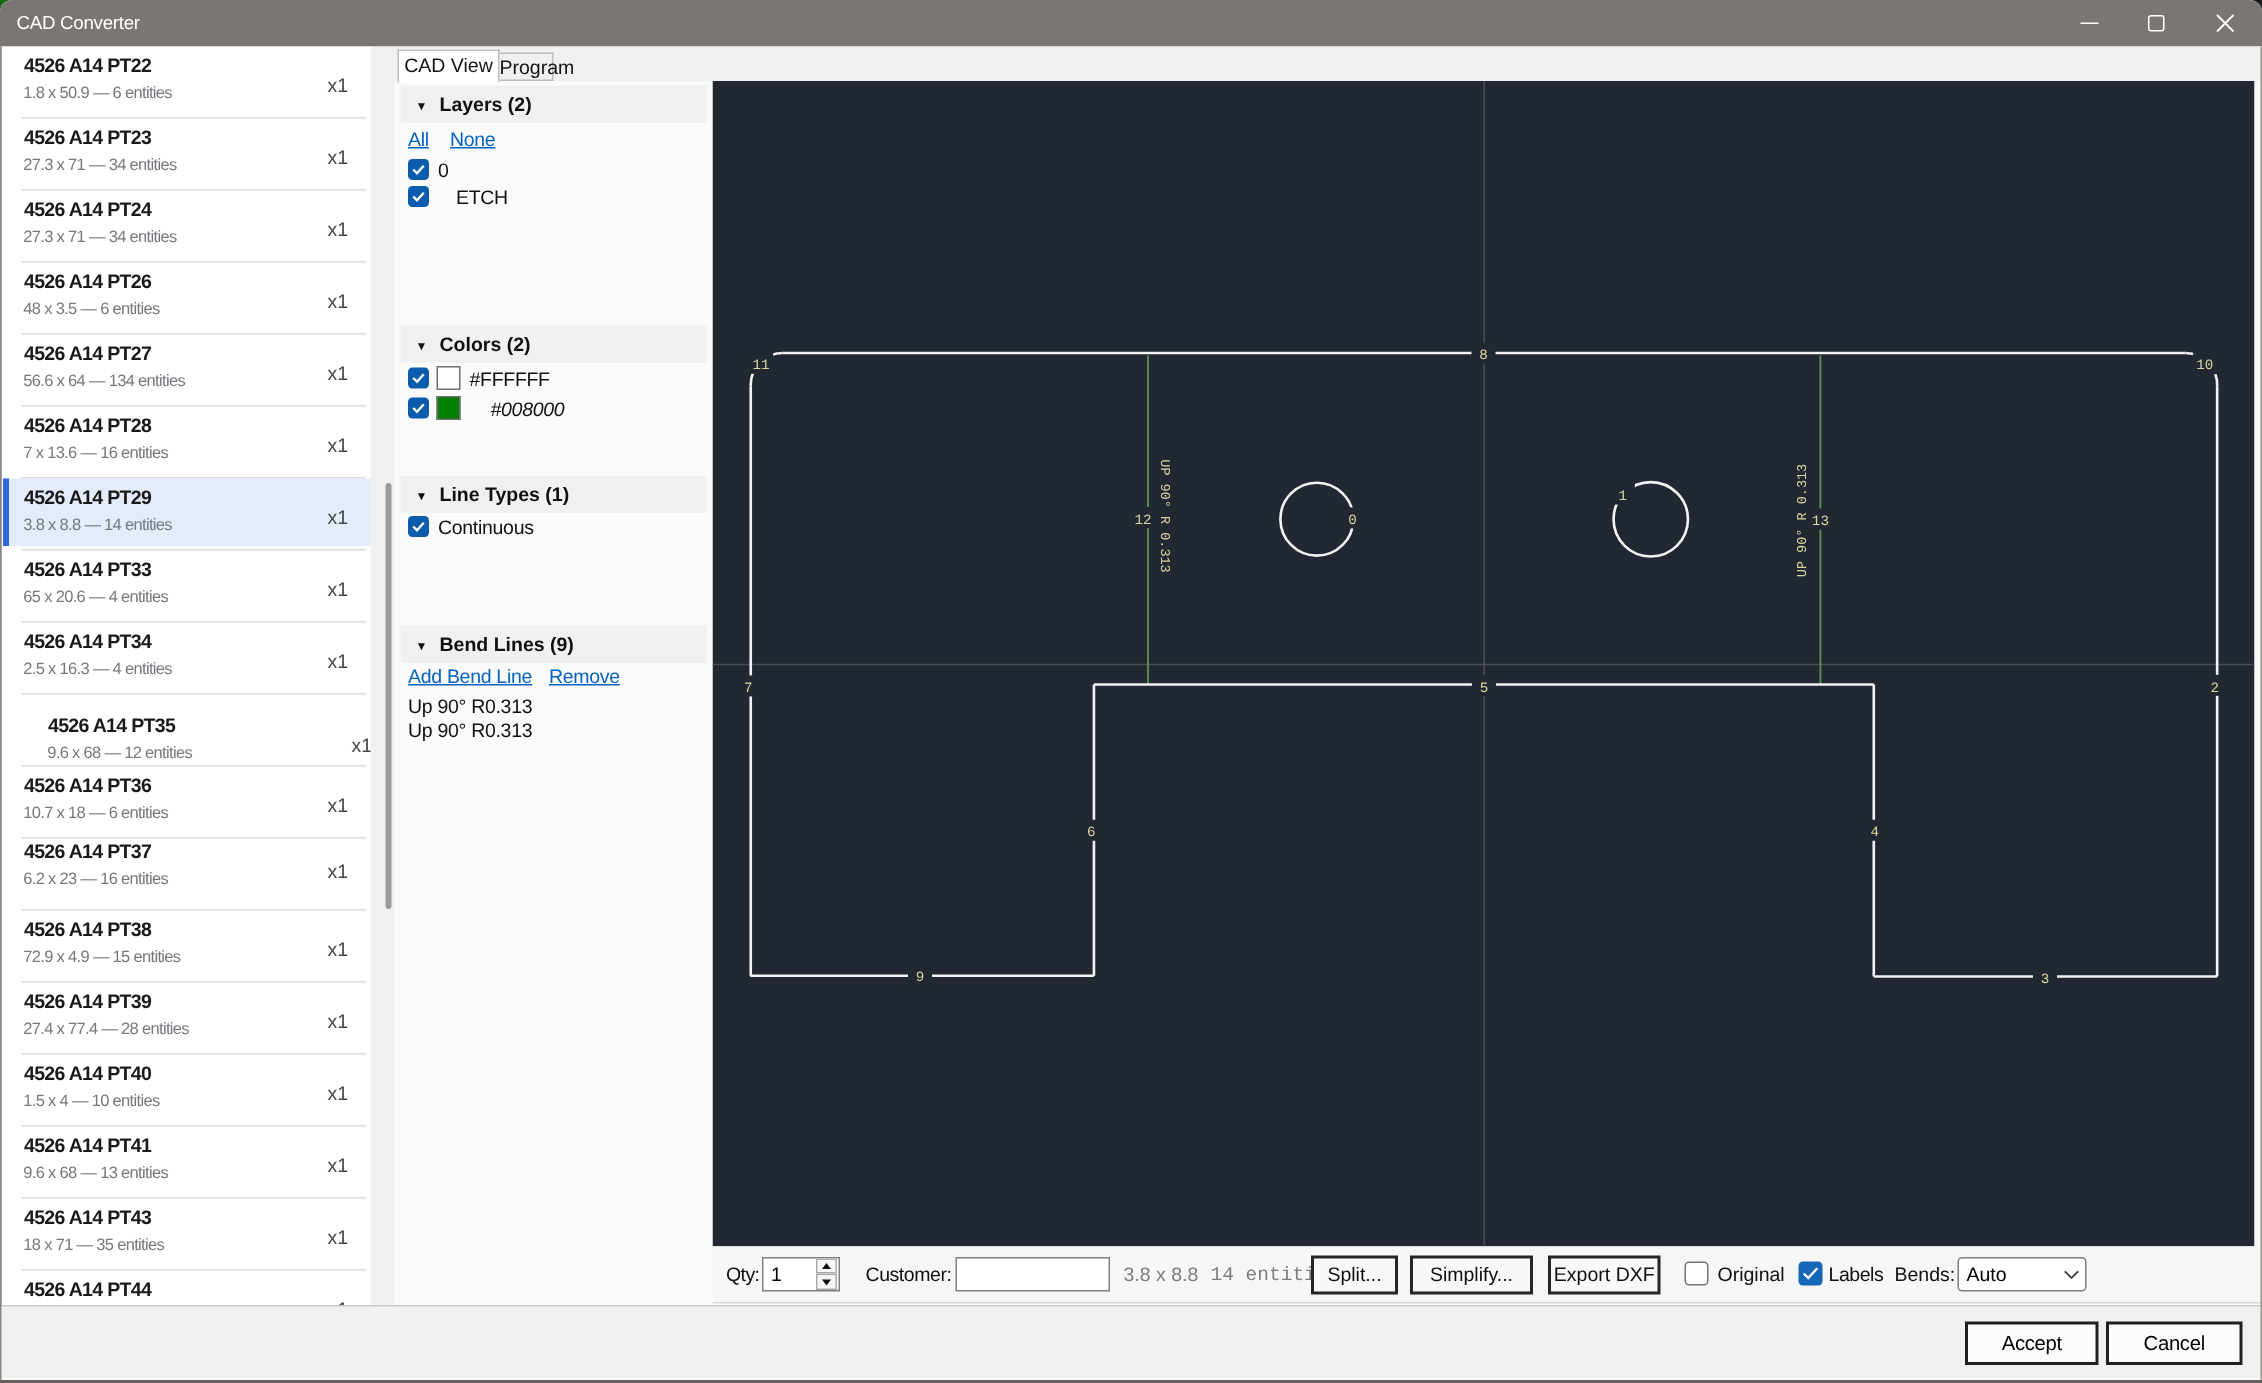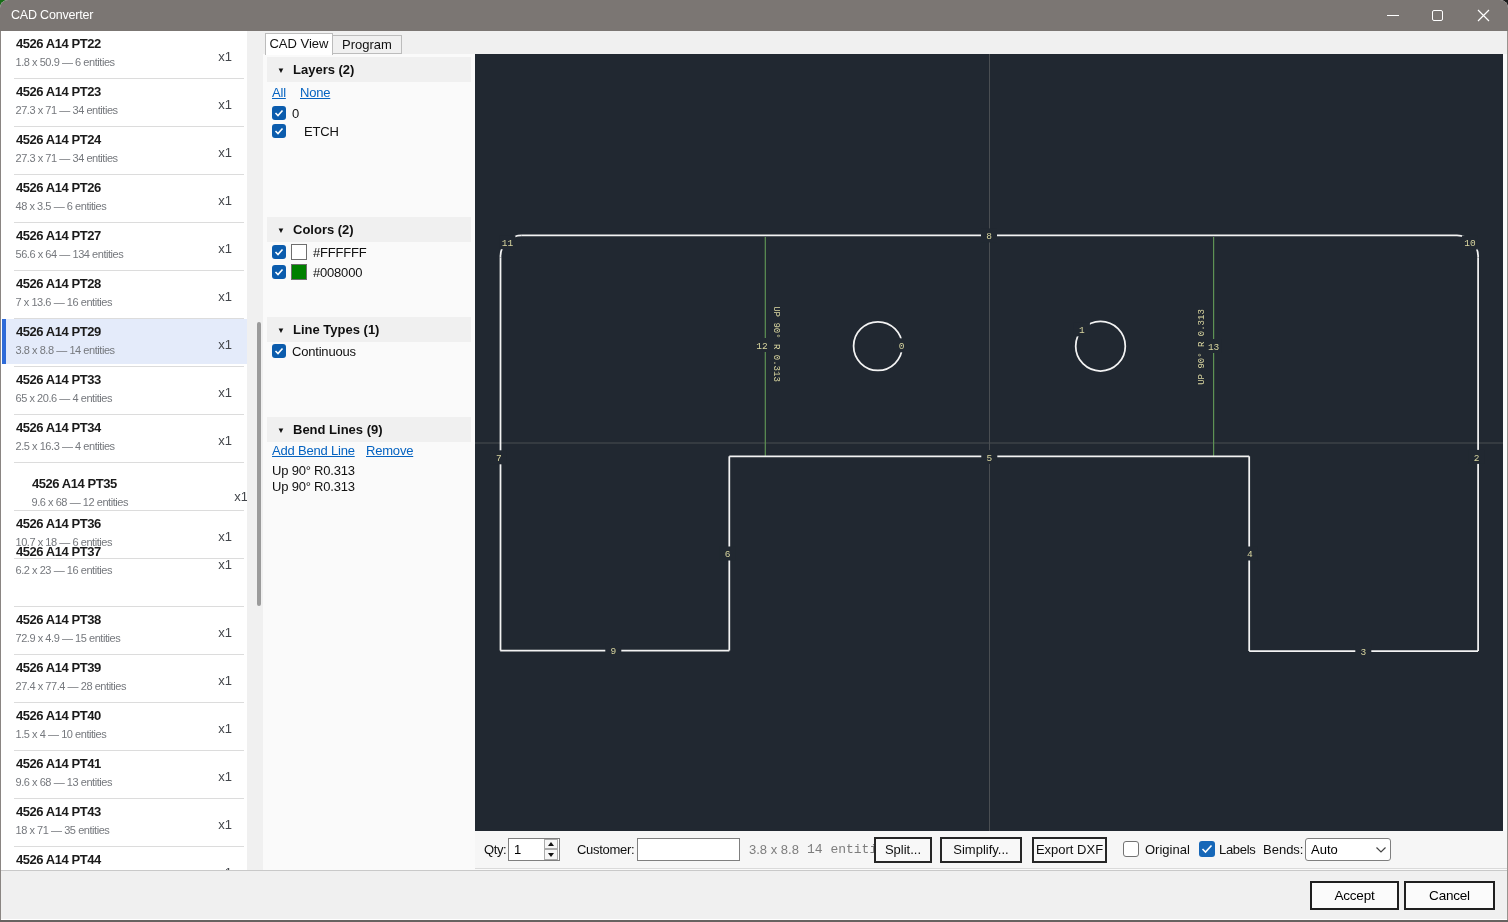--- a/index.html
+++ b/index.html
@@ -18,21 +18,21 @@
   .sep { position:absolute; left:13px; width:230px; height:1px; background:#dcdcdc; }
   .selrow { background:#e4ebfa; height:45px !important; }
   .selbar { position:absolute; left:1px; width:4px; height:45px; background:#2f6bd8; }
   .sbtrack { position:absolute; left:247px; top:31px; width:16px; height:840px; background:#f0f0f0; }
   .sbthumb { position:absolute; left:10px; top:291px; width:4px; height:284px; background:#9b9b9b; border-radius:2px; }
   .tabstrip { position:absolute; left:263px; top:31px; width:1245px; height:23px; background:#f0f0f0; }
   .tabpage { position:absolute; left:263px; top:54px; width:1245px; height:817px; background:#fafafa; }
   .tab1 { position:absolute; left:265px; top:33px; width:68px; height:22px; background:#fff;
           border:1px solid #bcbcbc; border-bottom:none; font-size:13px; color:#111;
           text-align:center; line-height:20px; z-index:3; }
-  .tab2 { position:absolute; left:333px; top:34.5px; width:69px; height:19px; background:#f0f0f0;
+  .tab2 { position:absolute; left:333px; top:34.5px; width:36px; height:19px; background:#f0f0f0;
           border:1px solid #bcbcbc; border-left:none; font-size:13px; color:#111; text-align:center; line-height:17px; }
   .band { position:absolute; left:267px; width:204px; height:25px; background:#f0f0f0;
           font-size:13px; font-weight:bold; color:#101010; line-height:25px; }
   .band .tri { font-weight:normal; font-size:8px; position:absolute; left:10px; top:1px; }
   .band span.ht { position:absolute; left:26px; }
   .link { color:#0563c1; text-decoration:underline; font-size:13px; position:absolute; letter-spacing:-0.2px; }
   .cb { position:absolute; width:14px; height:14px; background:#0b5cad; border-radius:3px; }
   .cb svg { position:absolute; left:1px; top:1px; }
   .lbl { position:absolute; font-size:13px; color:#111; letter-spacing:-0.2px; }
   .swatch { position:absolute; width:16px; height:16px; border:1px solid #6e6e6e; }
@@ -142,21 +142,21 @@
       </div>
     <div class="sep" style="top:479px;"></div>
 
     <div class="row" style="top:480px;">
         <div class="t">4526 A14 PT36</div>
         <div class="s">10.7 x 18 — 6 entities</div>
         <div class="q">x1</div>
       </div>
     <div class="sep" style="top:527px;"></div>
 
-    <div class="row" style="top:508px;">
+    <div class="row" style="top:524px;">
         <div class="t">4526 A14 PT37</div>
         <div class="s">6.2 x 23 — 16 entities</div>
         <div class="q">x1</div>
       </div>
     <div class="sep" style="top:575px;"></div>
 
     <div class="row" style="top:576px;">
         <div class="t">4526 A14 PT38</div>
         <div class="s">72.9 x 4.9 — 15 entities</div>
         <div class="q">x1</div>
@@ -247,21 +247,21 @@
   <div class="swatch" style="left:291px;top:244px;background:#fff;"></div>
   <div class="lbl" style="left:313px;top:245px;">#FFFFFF</div>
 
   <div class="cb" style="left:272px;top:265px;">
       <svg width="12" height="12" viewBox="0 0 12 12">
         <path d="M2.5 6 L5 8.5 L9.5 3.5" stroke="#fff" stroke-width="1.6" fill="none"></path>
       </svg>
     </div>
 
   <div class="swatch" style="left:291px;top:264px;background:#008000;"></div>
-  <div class="lbl" style="left:313px;top:265px;">#008000</div>
+  <div class="lbl" style="left:327px;top:265px;font-style:italic;">#008000</div>
 
   <div class="band" style="top:317px;">
       <span class="tri">▼</span>
       <span class="ht">Line Types (1)</span>
     </div>
 
   <div class="cb" style="left:272px;top:344px;">
       <svg width="12" height="12" viewBox="0 0 12 12">
         <path d="M2.5 6 L5 8.5 L9.5 3.5" stroke="#fff" stroke-width="1.6" fill="none"></path>
       </svg>

